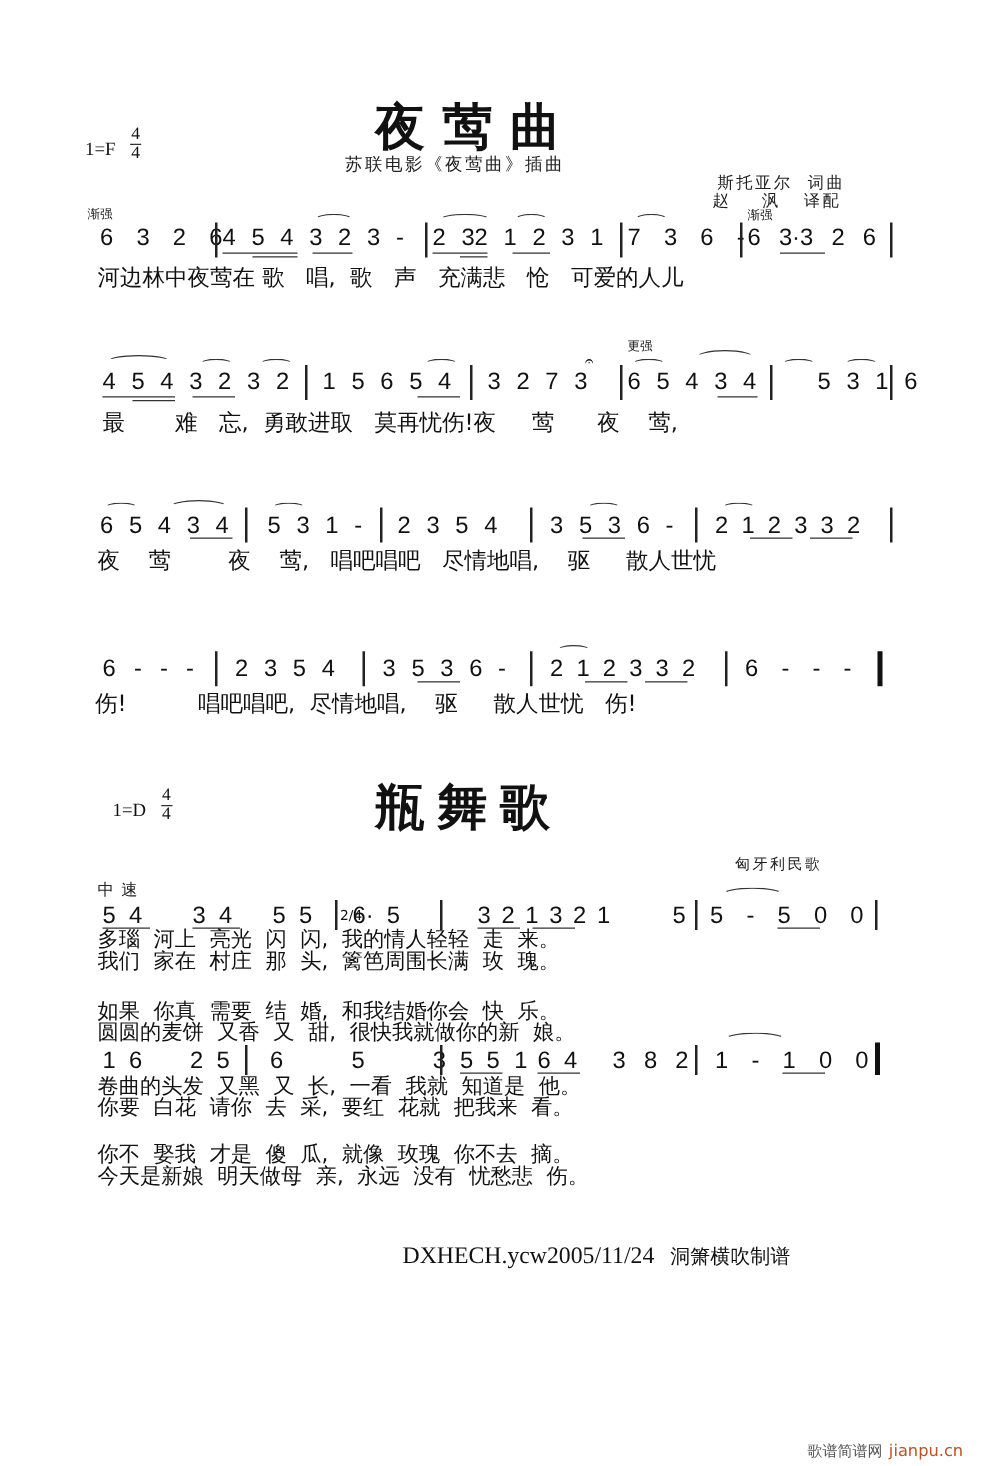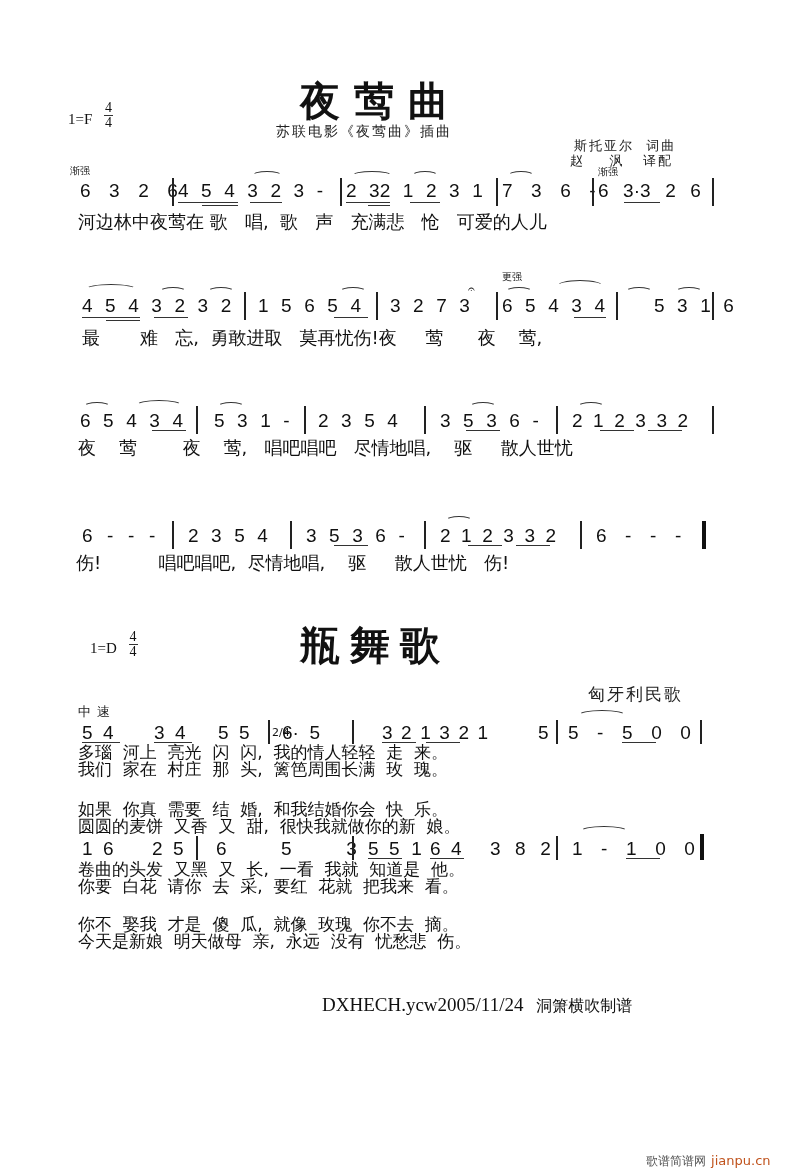--- a/index.html
+++ b/index.html
@@ -139,21 +139,21 @@
 
 <div class="abs key" style="left:90px;top:640px;">
   <span>1=D</span>
   <span class="frac" style="margin-top:-10px;">
     <span class="num">4</span>
     <span>4</span>
   </span>
 </div>
 <div class="abs title" style="left:300px;top:618px;letter-spacing:10px;text-align:right;">瓶舞歌</div>
 <div class="abs sub" style="left:78px;top:687px;font-size:13px;letter-spacing:6px;margin-top:16px;">中速</div>
-<div class="abs sub" style="left:588px;top:683px;font-size:17px;">匈牙利民歌</div>
+<div class="abs sub" style="left:588px;top:683px;font-size:12px;">匈牙利民歌</div>
 <div class="abs small" style="left:272px;top:706px;font-size:11px;margin-top:20px;">2/4</div>
 
 <div>
   <div class="abs notes" style="left:82px;top:722px;white-space:pre;">5  4</div>
   <div class="abs notes" style="left:154px;top:722px;white-space:pre;">3  4</div>
   <div class="abs notes" style="left:218px;top:722px;white-space:pre;">5  5</div>
   <div class="bar" style="left:268px;top:720px;height:24px;"></div>
   <div class="abs notes" style="left:282px;top:722px;white-space:pre;">6·  5</div>
   <div class="bar" style="left:352px;top:720px;height:24px;"></div>
   <div class="abs notes" style="left:382px;top:722px;white-space:pre;word-spacing:-1px;">3  2  1  3  2  1</div>

